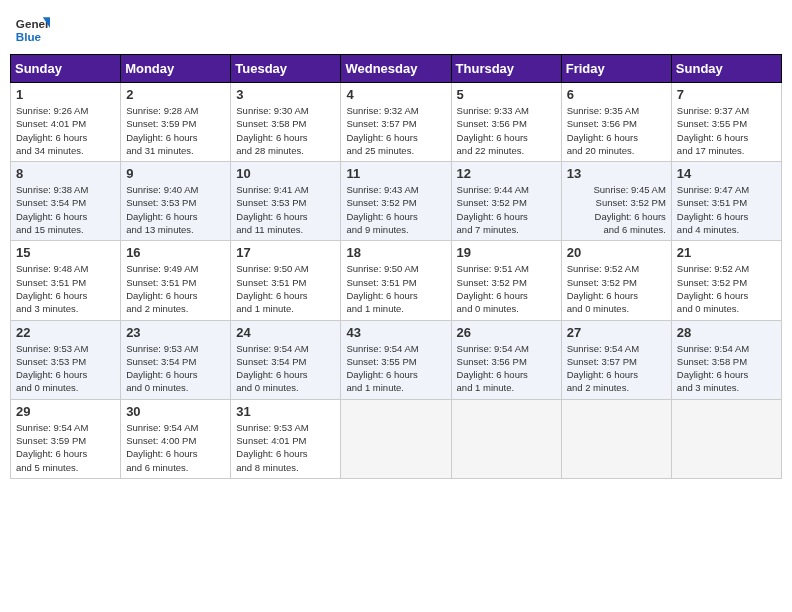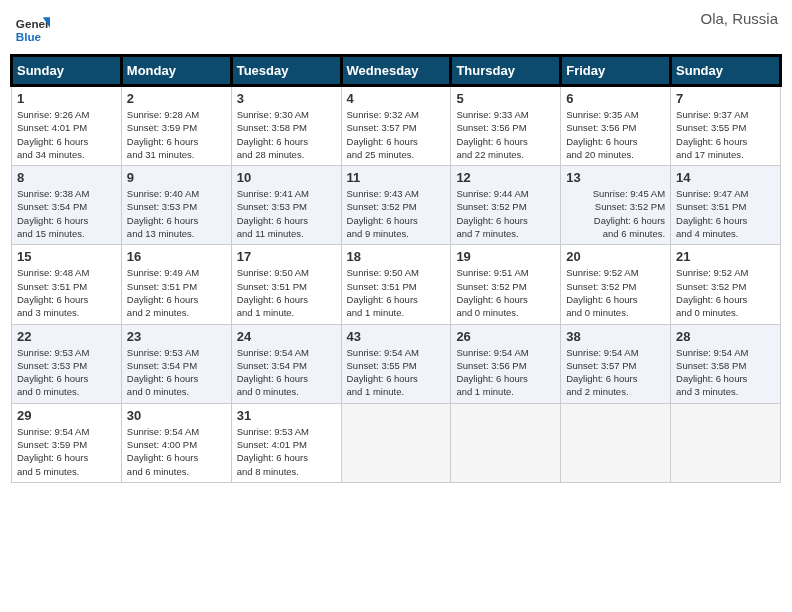--- a/index.html
+++ b/index.html
@@ -36,27 +36,27 @@
     }
     .location {
       font-size: 15px;
       color: #555;
     }
     .calendar {
       width: 100%;
       border-collapse: collapse;
     }
     .calendar th {
-      background: #0c4a6e;
+      background: #4c1d95;
       color: #fff;
       font-size: 13px;
       font-weight: bold;
       padding: 6px 4px;
       text-align: left;
-      border: 3px solid #000000;
+      border: 1px solid #000000;
     }
     .calendar td {
       border: 1px solid #ccc;
       vertical-align: top;
       padding: 4px 5px;
       font-size: 10px;
       color: #333;
       width: calc(100%/7);
       min-height: 80px;
     }
@@ -83,21 +83,20 @@
 
 <div class="header">
   <div class="logo">
     <svg class="logo-icon" viewBox="0 0 40 40">
       <text x="2" y="20" font-size="13" font-weight="bold" fill="#333">General</text>
       <text x="2" y="34" font-size="13" font-weight="bold" fill="#1a6fc4">Blue</text>
       <polygon points="32,8 40,8 40,20" fill="#1a6fc4"></polygon>
     </svg>
   </div>
   <div class="title-block">
-    <div class="location">Ola, Russia</div>
   </div>
 </div>
 
 <table class="calendar">
   <thead>
     <tr>
     <th>Sunday</th>
         <th>Monday</th>
         <th>Tuesday</th>
         <th>Wednesday</th>
@@ -290,21 +289,21 @@
 and 1 minute.</div>
         </td>
         <td>
           <span class="day-num">26</span>
           <div class="day-info" style="white-space: pre-line;">Sunrise: 9:54 AM
 Sunset: 3:56 PM
 Daylight: 6 hours
 and 1 minute.</div>
         </td>
         <td>
-          <span class="day-num">38</span>
+          <span class="day-num">27</span>
           <div class="day-info" style="white-space: pre-line;">Sunrise: 9:54 AM
 Sunset: 3:57 PM
 Daylight: 6 hours
 and 2 minutes.</div>
         </td>
         <td>
           <span class="day-num">28</span>
           <div class="day-info" style="white-space: pre-line;">Sunrise: 9:54 AM
 Sunset: 3:58 PM
 Daylight: 6 hours

